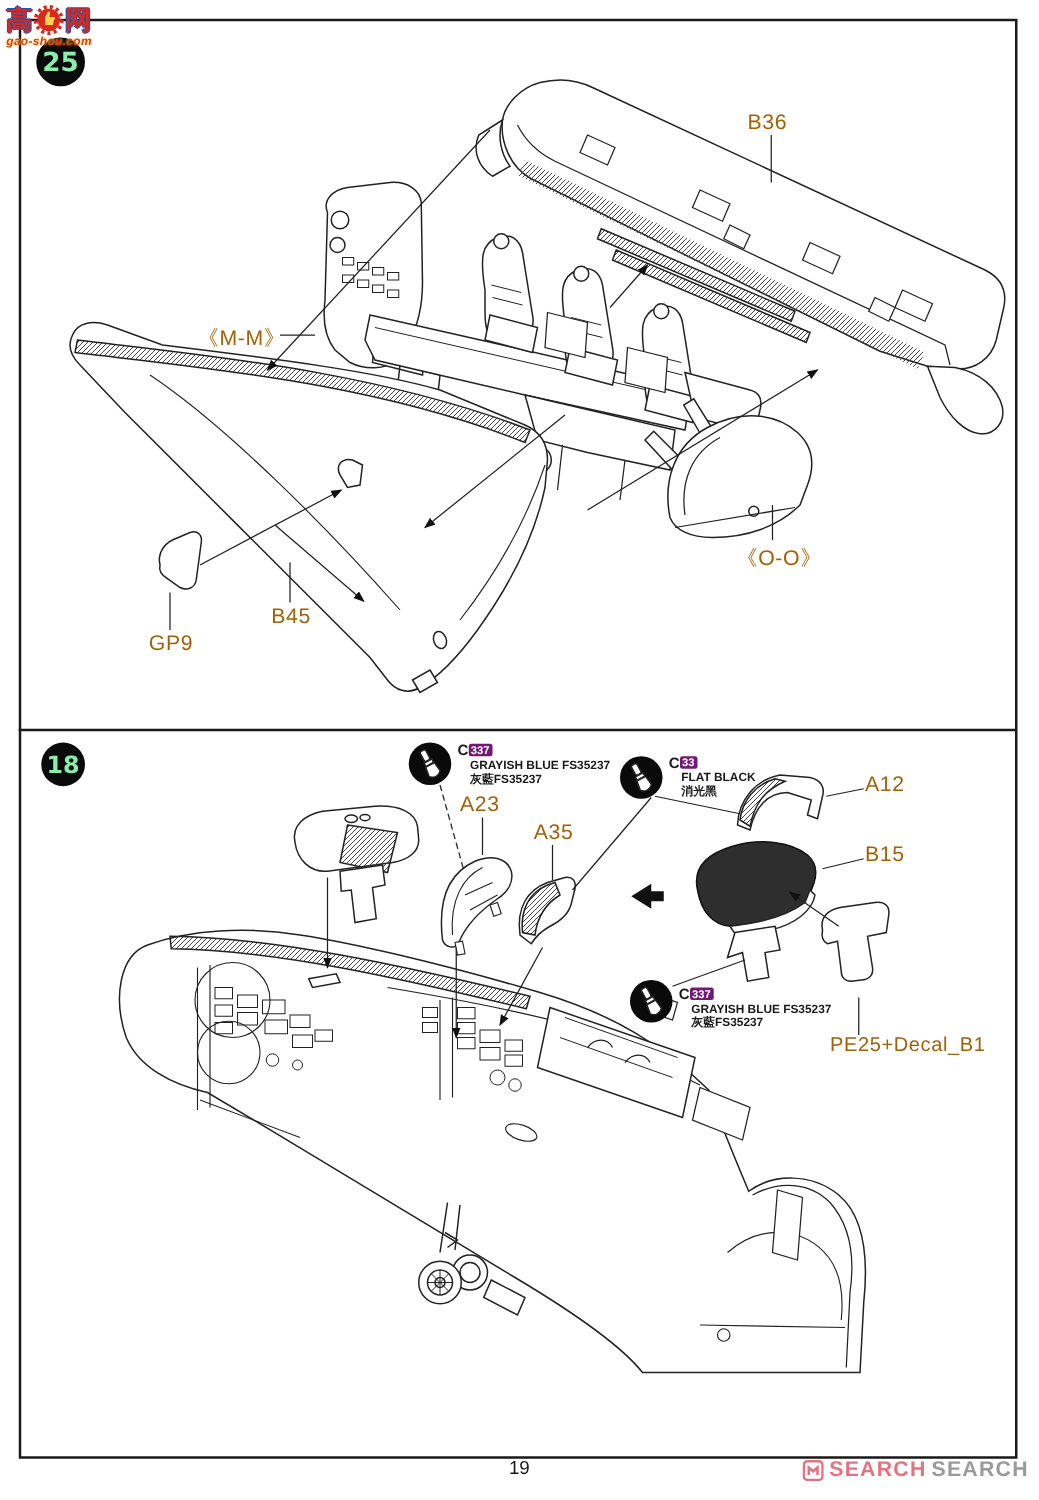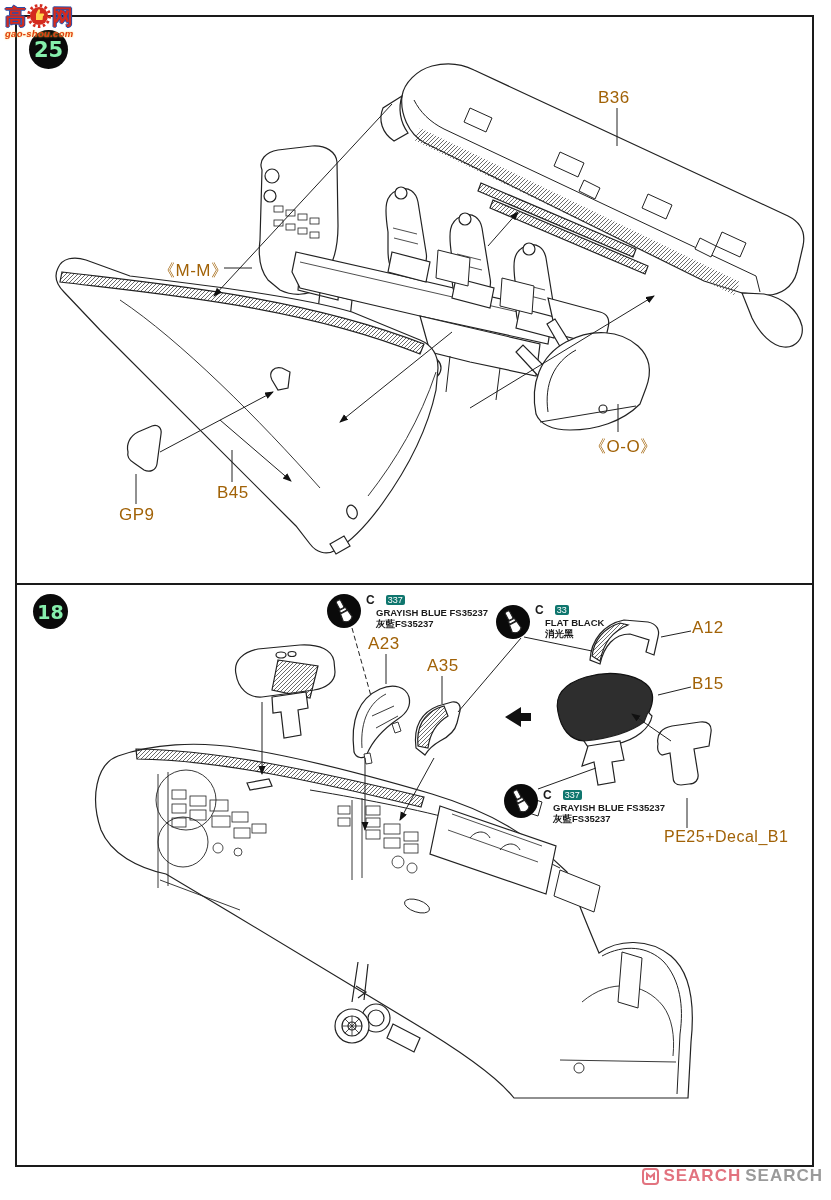--- a/index.html
+++ b/index.html
@@ -9,22 +9,22 @@
   .divider{position:absolute;left:15px;top:583px;width:797px;height:2px;background:#1a1a1a;}
   svg.art{position:absolute;left:0;top:0;}
   .badge{position:absolute;background:#0a0a0a;border-radius:50%;color:#86efac;
          display:flex;align-items:center;justify-content:center;
          font-weight:bold;font-family:"DejaVu Sans",sans-serif;z-index:3;}
   #badge25{left:29px;top:30px;width:39px;height:39px;font-size:21px;}
   #badge26{left:33px;top:594px;width:35px;height:35px;font-size:19px;}
   .plabel{position:absolute;font-size:17px;color:#a16207;white-space:nowrap;z-index:2;letter-spacing:.5px;}
   .callout{position:absolute;z-index:2;line-height:1.15;white-space:nowrap;}
   .callout .t1{font-size:12px;font-weight:bold;}
-  .chip{display:inline-block;background:#0f766e;color:#fff;font-size:9px;font-weight:normal;
-        padding:0 2px;border-radius:2px;vertical-align:1px;margin-left:11px;}
+  .chip{display:inline-block;background:#701a75;color:#fff;font-size:9px;font-weight:bold;
+        padding:0 2px;border-radius:2px;vertical-align:1px;margin-left:0;}
   .callout .t2,.callout .t3{font-size:9.5px;font-weight:700;margin-left:10px;}
   #watermark{position:absolute;left:5px;top:4px;z-index:5;line-height:1;}
   #watermark .row1{display:flex;align-items:center;gap:1px;}
   #watermark .wchar{font-size:21px;font-weight:bold;color:#d42b1e;
      text-shadow:-1px 0 #2b4ea8,1px 0 #2b4ea8,0 -1px #2b4ea8,0 1px #2b4ea8;}
   #watermark .domain{font-size:9.5px;font-weight:bold;font-style:italic;color:#e03c10;
      text-shadow:0 0 2px #ffd34d;margin-top:1px;letter-spacing:.3px;}
   #pagenum{position:absolute;left:0;top:1166px;width:831px;text-align:center;font-size:15px;z-index:2;}
   #hslogo{position:absolute;right:8px;top:1166px;z-index:2;display:flex;align-items:center;gap:4px;
      font-family:"Liberation Sans",sans-serif;}
@@ -330,20 +330,21 @@
     <div class="t3">消光黑</div>
   </div>
   <div class="callout" style="left:543px;top:789px">
     <div class="t1">
       <span>C</span><span class="chip">337</span>
     </div>
     <div class="t2">GRAYISH BLUE FS35237</div>
     <div class="t3">灰藍FS35237</div>
   </div>
 
+  <div id="pagenum">19</div>
   <div id="hslogo">
     <svg width="17" height="17" viewBox="0 0 17 17">
       <rect x="1" y="1" width="15" height="15" rx="3" fill="none" stroke="#e2737f" stroke-width="2"></rect>
       <path d="M 5,12 L 5,6 L 8.5,9 L 12,6 L 12,12" fill="none" stroke="#e2737f" stroke-width="2"></path>
     </svg>
     <span class="w1">SEARCH</span>
     <span class="w2">SEARCH</span>
   </div>
 
 </div>

